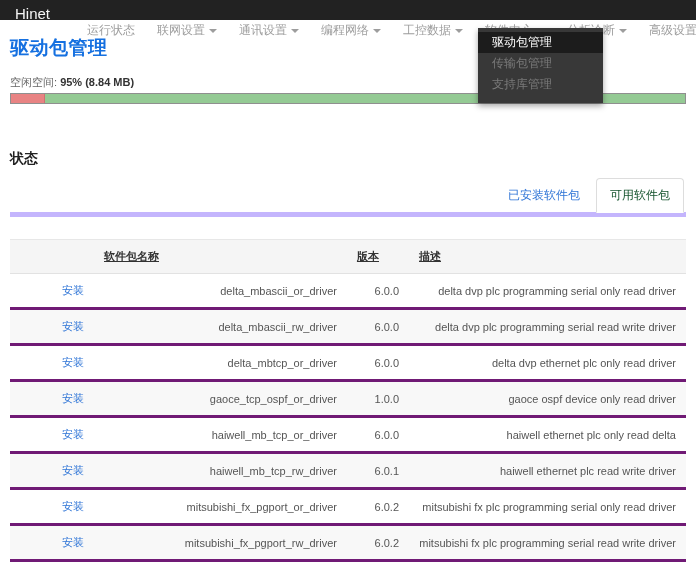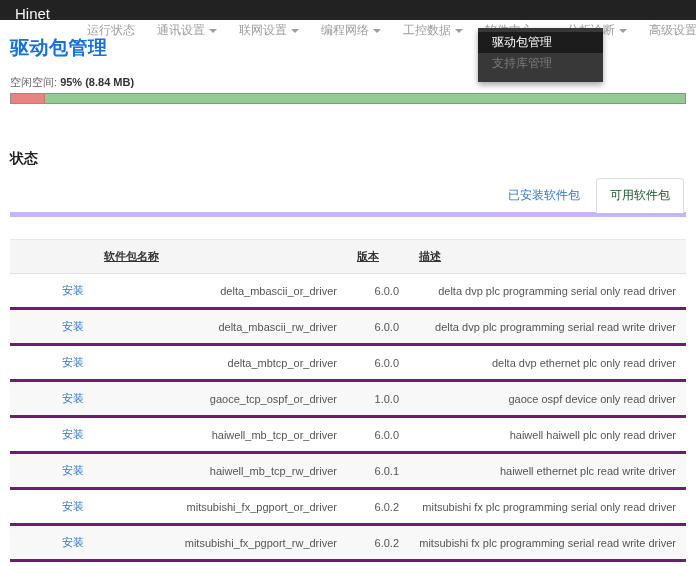--- a/index.html
+++ b/index.html
@@ -89,40 +89,41 @@
 </style>
 </head>
 <body>
 
 <nav class="navbar">
   <span class="brand">Hinet</span>
   <div style="display:flex">
 
       <span class="nav-item"><span>运行状态</span></span>
 
+      <span class="nav-item"><span>联网设置</span><span class="caret"></span></span>
+
       <span class="nav-item"><span>通讯设置</span><span class="caret"></span></span>
 
-      <span class="nav-item"><span>联网设置</span><span class="caret"></span></span>
-
       <span class="nav-item"><span>编程网络</span><span class="caret"></span></span>
 
       <span class="nav-item"><span>工控数据</span><span class="caret"></span></span>
 
       <span class="nav-item open"><span>软件中心</span><span class="caret"></span></span>
 
       <span class="nav-item"><span>分析诊断</span><span class="caret"></span></span>
 
       <span class="nav-item"><span>高级设置</span></span>
 
     </div>
 
   <div class="dropdown" style="left: 478px;">
 
       <div class="dd-item active"><span>驱动包管理</span></div>
 
+      <div class="dd-item"><span>传输包管理</span></div>
 
       <div class="dd-item"><span>支持库管理</span></div>
     </div>
 </nav>
 
 <div class="content">
 
   <h1 class="page-title">驱动包管理</h1>
 
   <div class="free-space-line">
@@ -186,21 +187,21 @@
             <td><a class="install-link">安装</a></td>
             <td>gaoce_tcp_ospf_or_driver</td>
             <td>1.0.0</td>
             <td>gaoce ospf device only read driver</td>
           </tr>
 
           <tr>
             <td><a class="install-link">安装</a></td>
             <td>haiwell_mb_tcp_or_driver</td>
             <td>6.0.0</td>
-            <td>haiwell haiwell plc only read driver</td>
+            <td>haiwell ethernet plc only read delta</td>
           </tr>
 
           <tr>
             <td><a class="install-link">安装</a></td>
             <td>haiwell_mb_tcp_rw_driver</td>
             <td>6.0.1</td>
             <td>haiwell ethernet plc read write driver</td>
           </tr>
 
           <tr>

